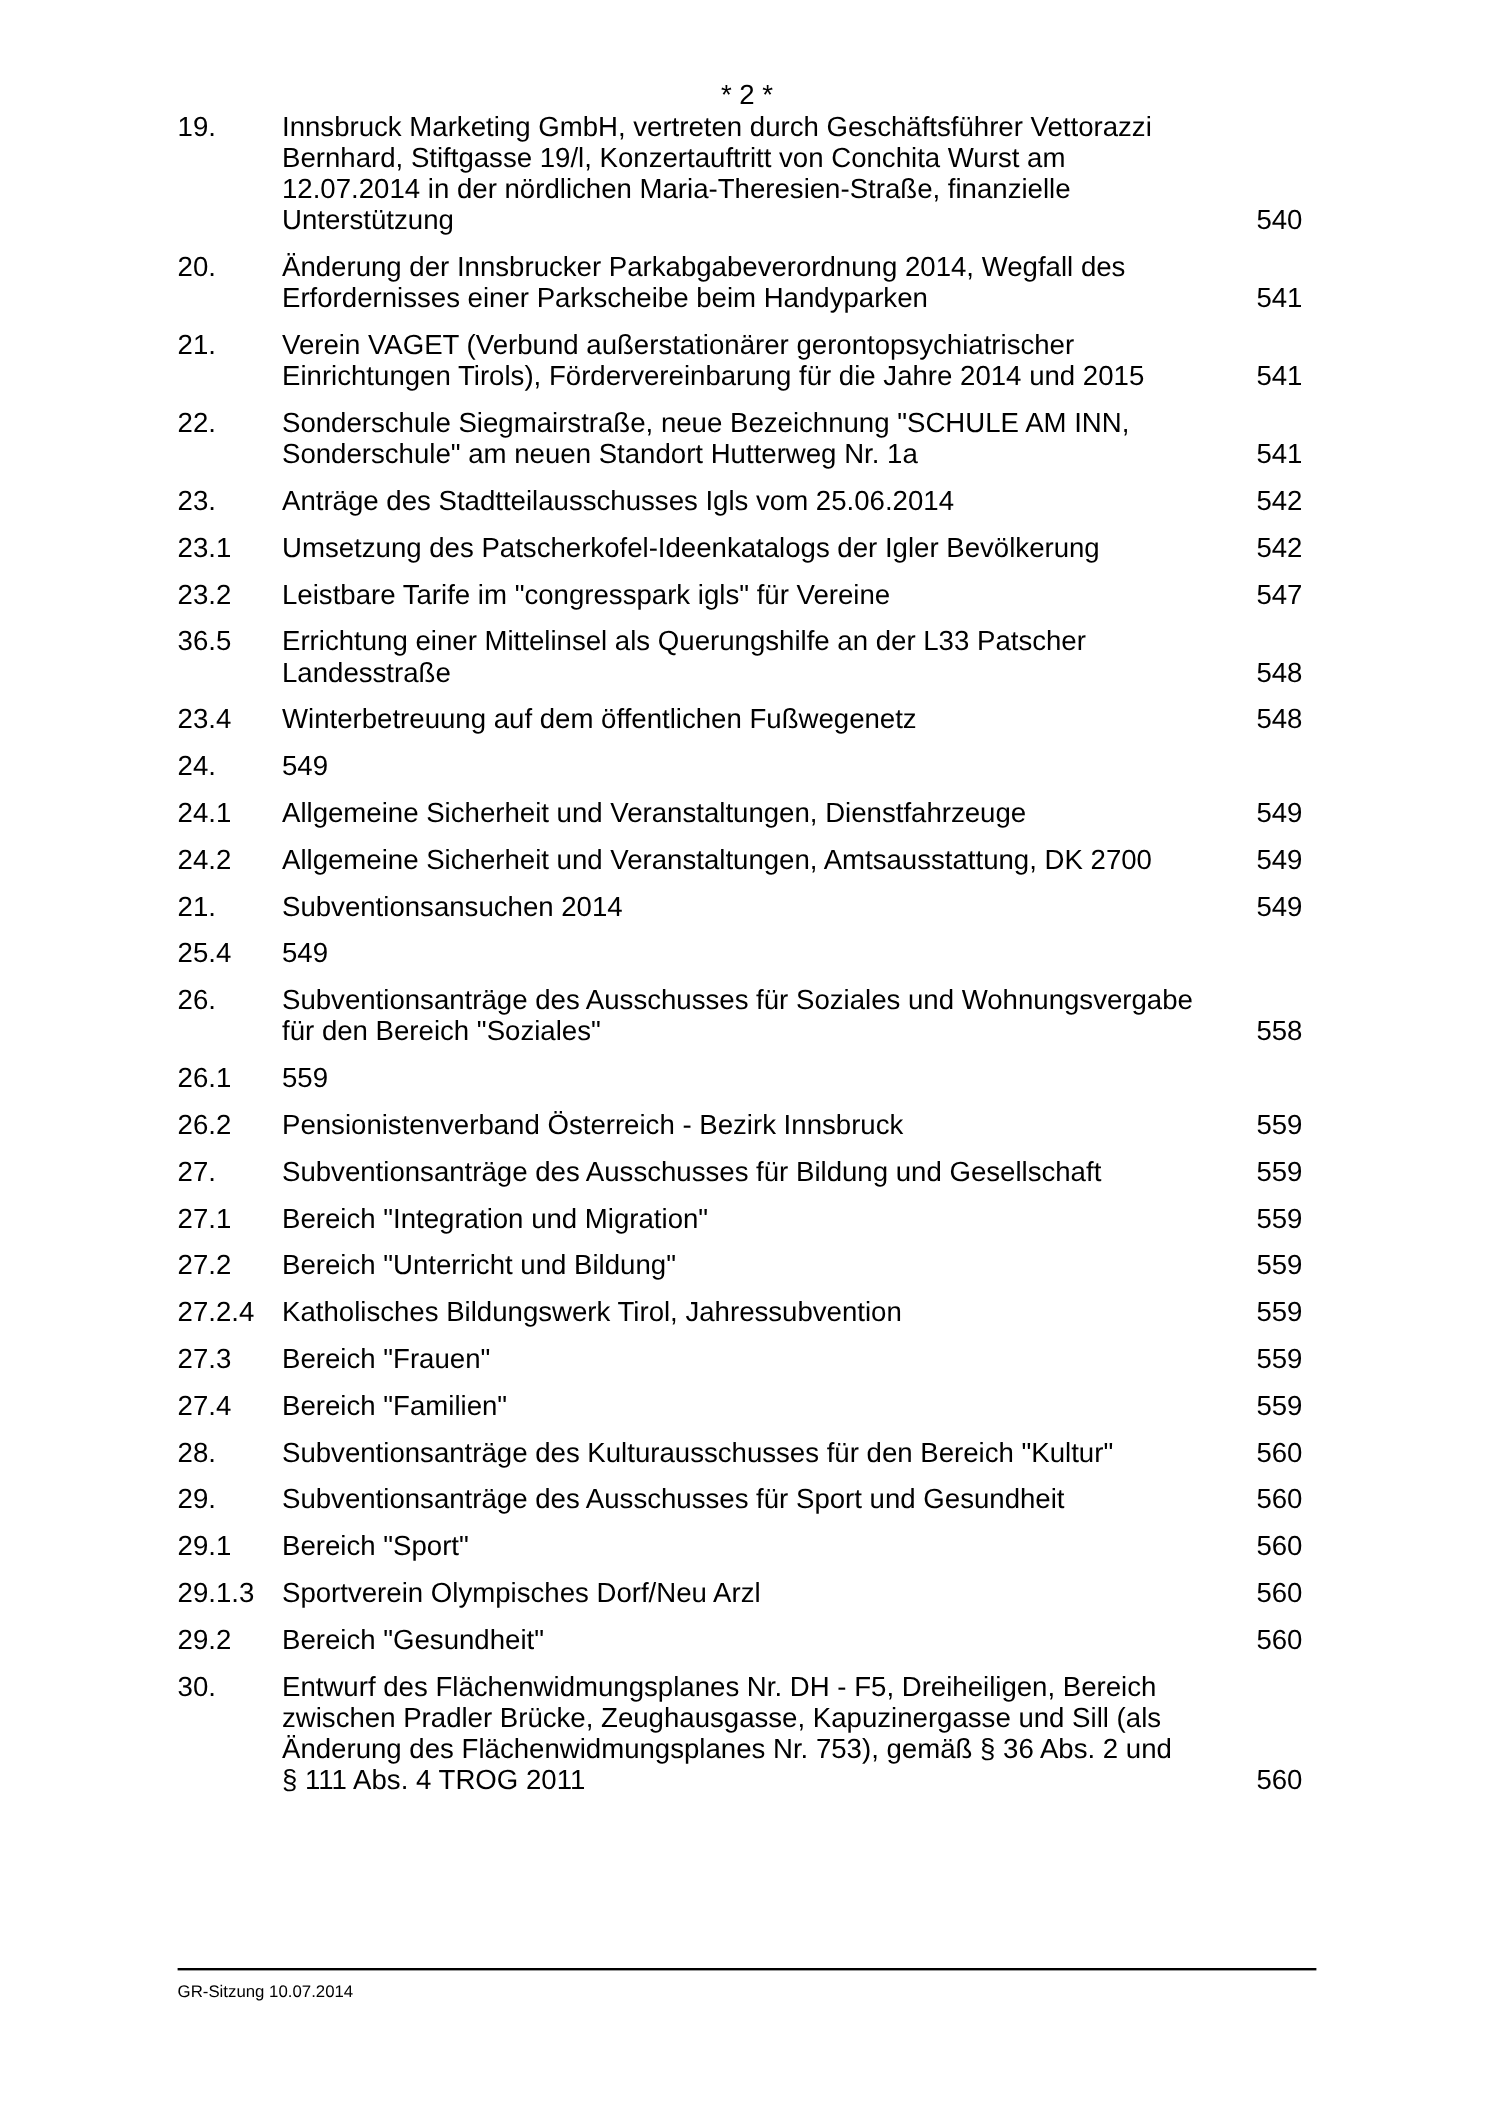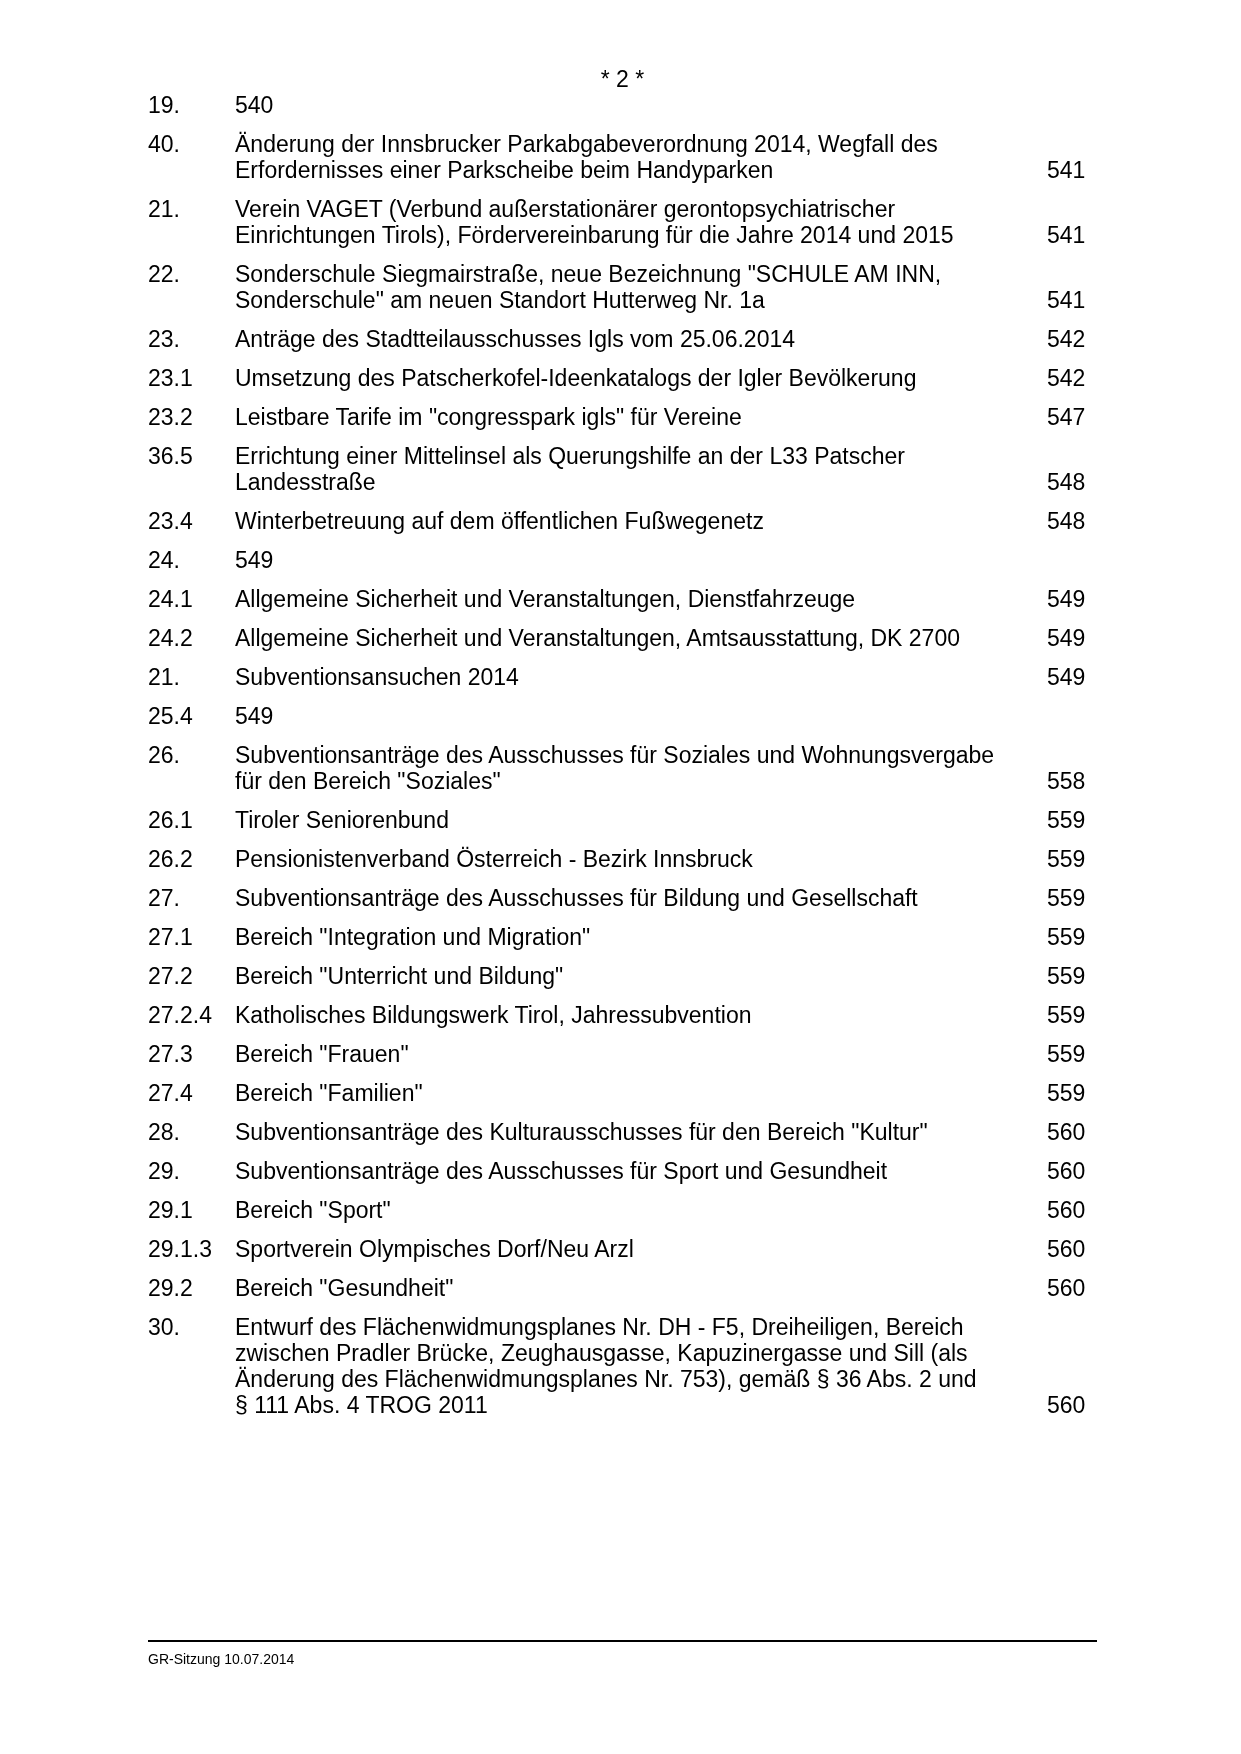--- a/index.html
+++ b/index.html
@@ -71,25 +71,29 @@
 
 <div class="page">
   <div class="content">
 
     <div class="page-header">* 2 *</div>
 
     <div class="toc">
 
       <div class="toc-row">
         <span class="toc-num">19.</span>
+        <span class="toc-txt">Innsbruck Marketing GmbH, vertreten durch Geschäftsführer Vettorazzi
+Bernhard, Stiftgasse 19/l, Konzertauftritt von Conchita Wurst am
+12.07.2014 in der nördlichen Maria-Theresien-Straße, finanzielle
+Unterstützung</span>
         <span class="toc-pg">540</span>
       </div>
 
       <div class="toc-row">
-        <span class="toc-num">40.</span>
+        <span class="toc-num">20.</span>
         <span class="toc-txt">Änderung der Innsbrucker Parkabgabeverordnung 2014, Wegfall des
 Erfordernisses einer Parkscheibe beim Handyparken</span>
         <span class="toc-pg">541</span>
       </div>
 
       <div class="toc-row">
         <span class="toc-num">21.</span>
         <span class="toc-txt">Verein VAGET (Verbund außerstationärer gerontopsychiatrischer
 Einrichtungen Tirols), Fördervereinbarung für die Jahre 2014 und 2015</span>
         <span class="toc-pg">541</span>
@@ -163,21 +167,20 @@
 
       <div class="toc-row">
         <span class="toc-num">26.</span>
         <span class="toc-txt">Subventionsanträge des Ausschusses für Soziales und Wohnungsvergabe
 für den Bereich "Soziales"</span>
         <span class="toc-pg">558</span>
       </div>
 
       <div class="toc-row">
         <span class="toc-num">26.1</span>
-        <span class="toc-txt">Tiroler Seniorenbund</span>
         <span class="toc-pg">559</span>
       </div>
 
       <div class="toc-row">
         <span class="toc-num">26.2</span>
         <span class="toc-txt">Pensionistenverband Österreich - Bezirk Innsbruck</span>
         <span class="toc-pg">559</span>
       </div>
 
       <div class="toc-row">

